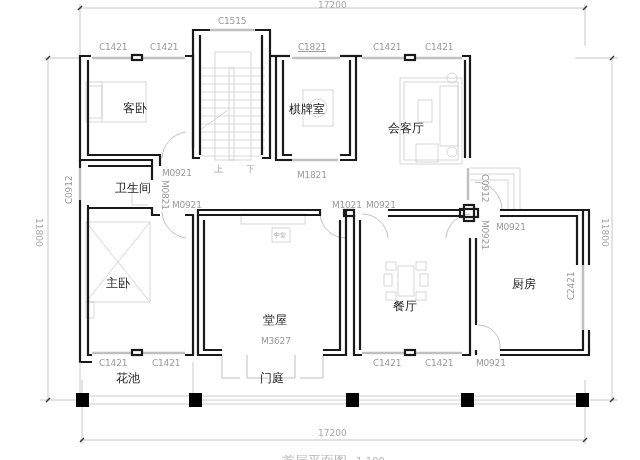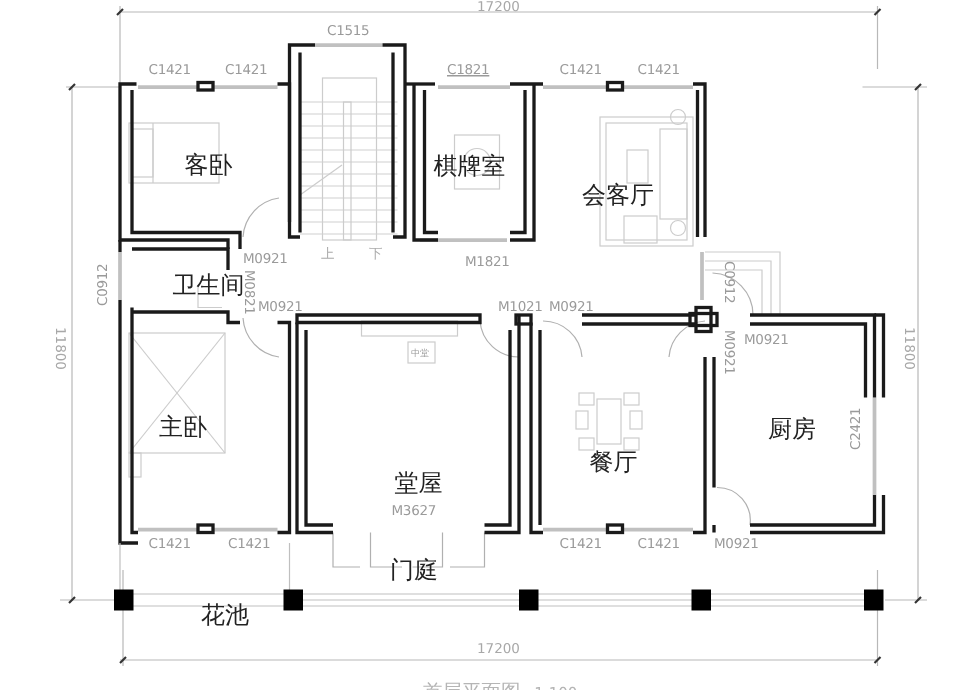--- a/index.html
+++ b/index.html
@@ -1,19 +1,19 @@
 <!DOCTYPE html>
 <html><head>
 <meta charset="utf-8">
 <style>
   html, body { margin: 0; padding: 0; background: #ffffff; }
   body { width: 640px; height: 460px; overflow: hidden; position: relative;
          font-family: "DejaVu Sans", sans-serif; }
   #plan { position: absolute; left: 0; top: 0; width: 640px; height: 460px; }
-  .lbl { position: absolute; font-size: 16px; color: #222; white-space: nowrap;
+  .lbl { position: absolute; font-size: 12px; color: #222; white-space: nowrap;
          font-family: "DejaVu Sans", sans-serif; }
   .code { position: absolute; font-size: 9px; color: #9a9a9a; white-space: nowrap;
           font-family: "DejaVu Sans", sans-serif; letter-spacing: -0.2px; }
   .code.v { transform: rotate(90deg); transform-origin: left top; }
   .dim { position: absolute; font-size: 9px; color: #a8a8a8; white-space: nowrap;
          font-family: "DejaVu Sans", sans-serif; }
   .dim.v { transform: rotate(90deg); transform-origin: left top; }
   .title { position: absolute; font-size: 13px; color: #b5b5b5; white-space: nowrap; }
   .mini { position: absolute; font-size: 6px; color: #999; }
 </style>
@@ -213,21 +213,21 @@
 </svg>
 
 <span class="lbl" style="left:123px;top:100px;">客卧</span>
 <span class="lbl" style="left:289px;top:101px;">棋牌室</span>
 <span class="lbl" style="left:388px;top:120px;">会客厅</span>
 <span class="lbl" style="left:95px;top:180px;margin-left:20px;">卫生间</span>
 <span class="lbl" style="left:106px;top:275px;">主卧</span>
 <span class="lbl" style="left:263px;top:275px;margin-top:37px;">堂屋</span>
 <span class="lbl" style="left:393px;top:276px;margin-top:22px;">餐厅</span>
 <span class="lbl" style="left:512px;top:276px;">厨房</span>
-<span class="lbl" style="left:134px;top:370px;margin-top:30px;">花池</span>
+<span class="lbl" style="left:116px;top:370px;">花池</span>
 <span class="lbl" style="left:260px;top:370px;">门庭</span>
 
 <span class="mini" style="left:214px;top:163px;font-size:9px;color:#aaa;">上</span>
 <span class="mini" style="left:246px;top:163px;font-size:9px;color:#aaa;">下</span>
 <span class="mini" style="left:274px;top:231px;">中堂</span>
 
 <span class="code" style="left:99px;top:42px;">C1421</span>
 <span class="code" style="left:150px;top:42px;">C1421</span>
 <span class="code" style="left:218px;top:16px;">C1515</span>
 <span class="code" style="left:298px;top:42px;text-decoration:underline;">C1821</span>
@@ -237,21 +237,21 @@
 <span class="code v" style="left:490px;top:174px;">C0912</span>
 <span class="code v" style="left:574px;top:300px;transform:rotate(-90deg);top:300px;left:566px;">C2421</span>
 <span class="code" style="left:99px;top:358px;">C1421</span>
 <span class="code" style="left:152px;top:358px;">C1421</span>
 <span class="code" style="left:373px;top:358px;">C1421</span>
 <span class="code" style="left:425px;top:358px;">C1421</span>
 
 <span class="code" style="left:162px;top:168px;">M0921</span>
 <span class="code v" style="left:170px;top:180px;">M0821</span>
 <span class="code" style="left:172px;top:200px;">M0921</span>
-<span class="code" style="left:310px;top:170px;">M1821</span>
+<span class="code" style="left:297px;top:170px;">M1821</span>
 <span class="code" style="left:332px;top:200px;text-align:right;">M1021</span>
 <span class="code" style="left:366px;top:200px;">M0921</span>
 <span class="code v" style="left:490px;top:220px;">M0921</span>
 <span class="code" style="left:496px;top:222px;">M0921</span>
 <span class="code" style="left:261px;top:336px;">M3627</span>
 <span class="code" style="left:476px;top:358px;">M0921</span>
 
 <span class="dim" style="left:318px;top:0px;">17200</span>
 <span class="dim" style="left:318px;top:428px;">17200</span>
 <span class="dim v" style="left:44px;top:218px;">11800</span>

